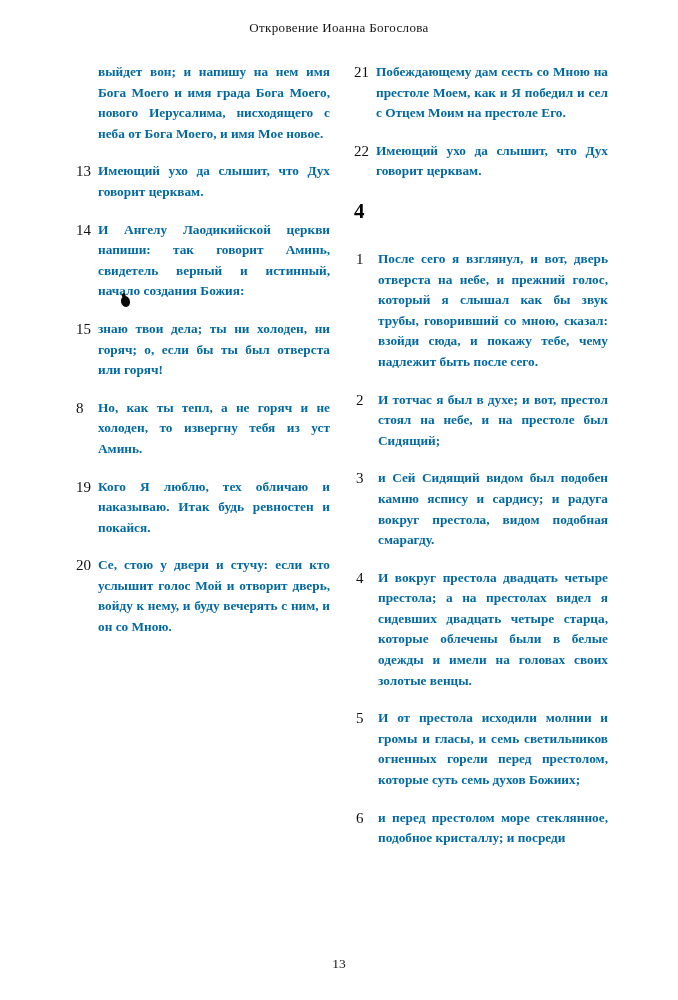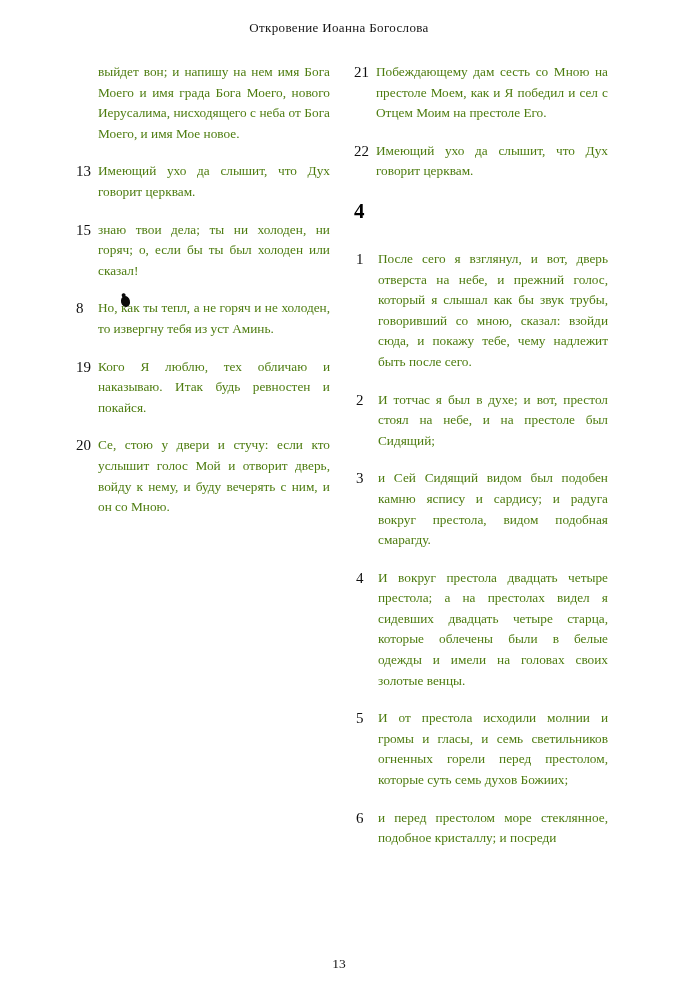--- a/index.html
+++ b/index.html
@@ -69,23 +69,23 @@
   }
   .verse-num.single {
     text-align: left;
     padding-left: 2px;
   }
   .verse-text {
     flex: 1 1 auto;
     text-align: justify;
     text-justify: inter-word;
     hyphens: manual;
-    color: #4d7c0f;
-    font-family: "Liberation Serif", "DejaVu Serif", serif;
-    font-weight: 400;
+    color: #0369a1;
+    font-family: "Liberation Serif", "DejaVu Serif", serif;
+    font-weight: 700;
   }
   .verse.continuation-only .verse-num {
     visibility: hidden;
   }
 
   
   .chapter-heading {
     font-size: 21px;
     font-weight: bold;
     line-height: 24px;
@@ -145,24 +145,28 @@
       <div class="verse continuation-only">
         <div class="verse-num"></div>
         <div class="verse-text">выйдет вон; и напишу на нем имя Бога Моего и имя града Бога Моего, нового Иерусалима, нисходящего с неба от Бога Моего, и имя Мое новое.</div>
       </div>
 
       <div class="verse">
         <div class="verse-num">13</div>
         <div class="verse-text">Имеющий ухо да слышит, что Дух говорит церквам.</div>
       </div>
 
+      <div class="verse">
+        <div class="verse-num">14</div>
+        <div class="verse-text">И Ангелу Лаодикийской церкви напиши: так говорит Аминь, свидетель верный и истинный, начало создания Божия:</div>
+      </div>
 
       <div class="verse">
         <div class="verse-num">15</div>
-        <div class="verse-text">знаю твои дела; ты ни холоден, ни горяч; о, если бы ты был холоден или сказал!</div>
+        <div class="verse-text">знаю твои дела; ты ни холоден, ни горяч; о, если бы ты был отверста или горяч!</div>
       </div>
 
       <div class="verse">
         <div class="verse-num">8</div>
         <div class="verse-text">Но, как ты тепл, а не горяч и не холоден, то извергну тебя из уст Аминь.</div>
       </div>
 
 
 
       <div class="verse">

